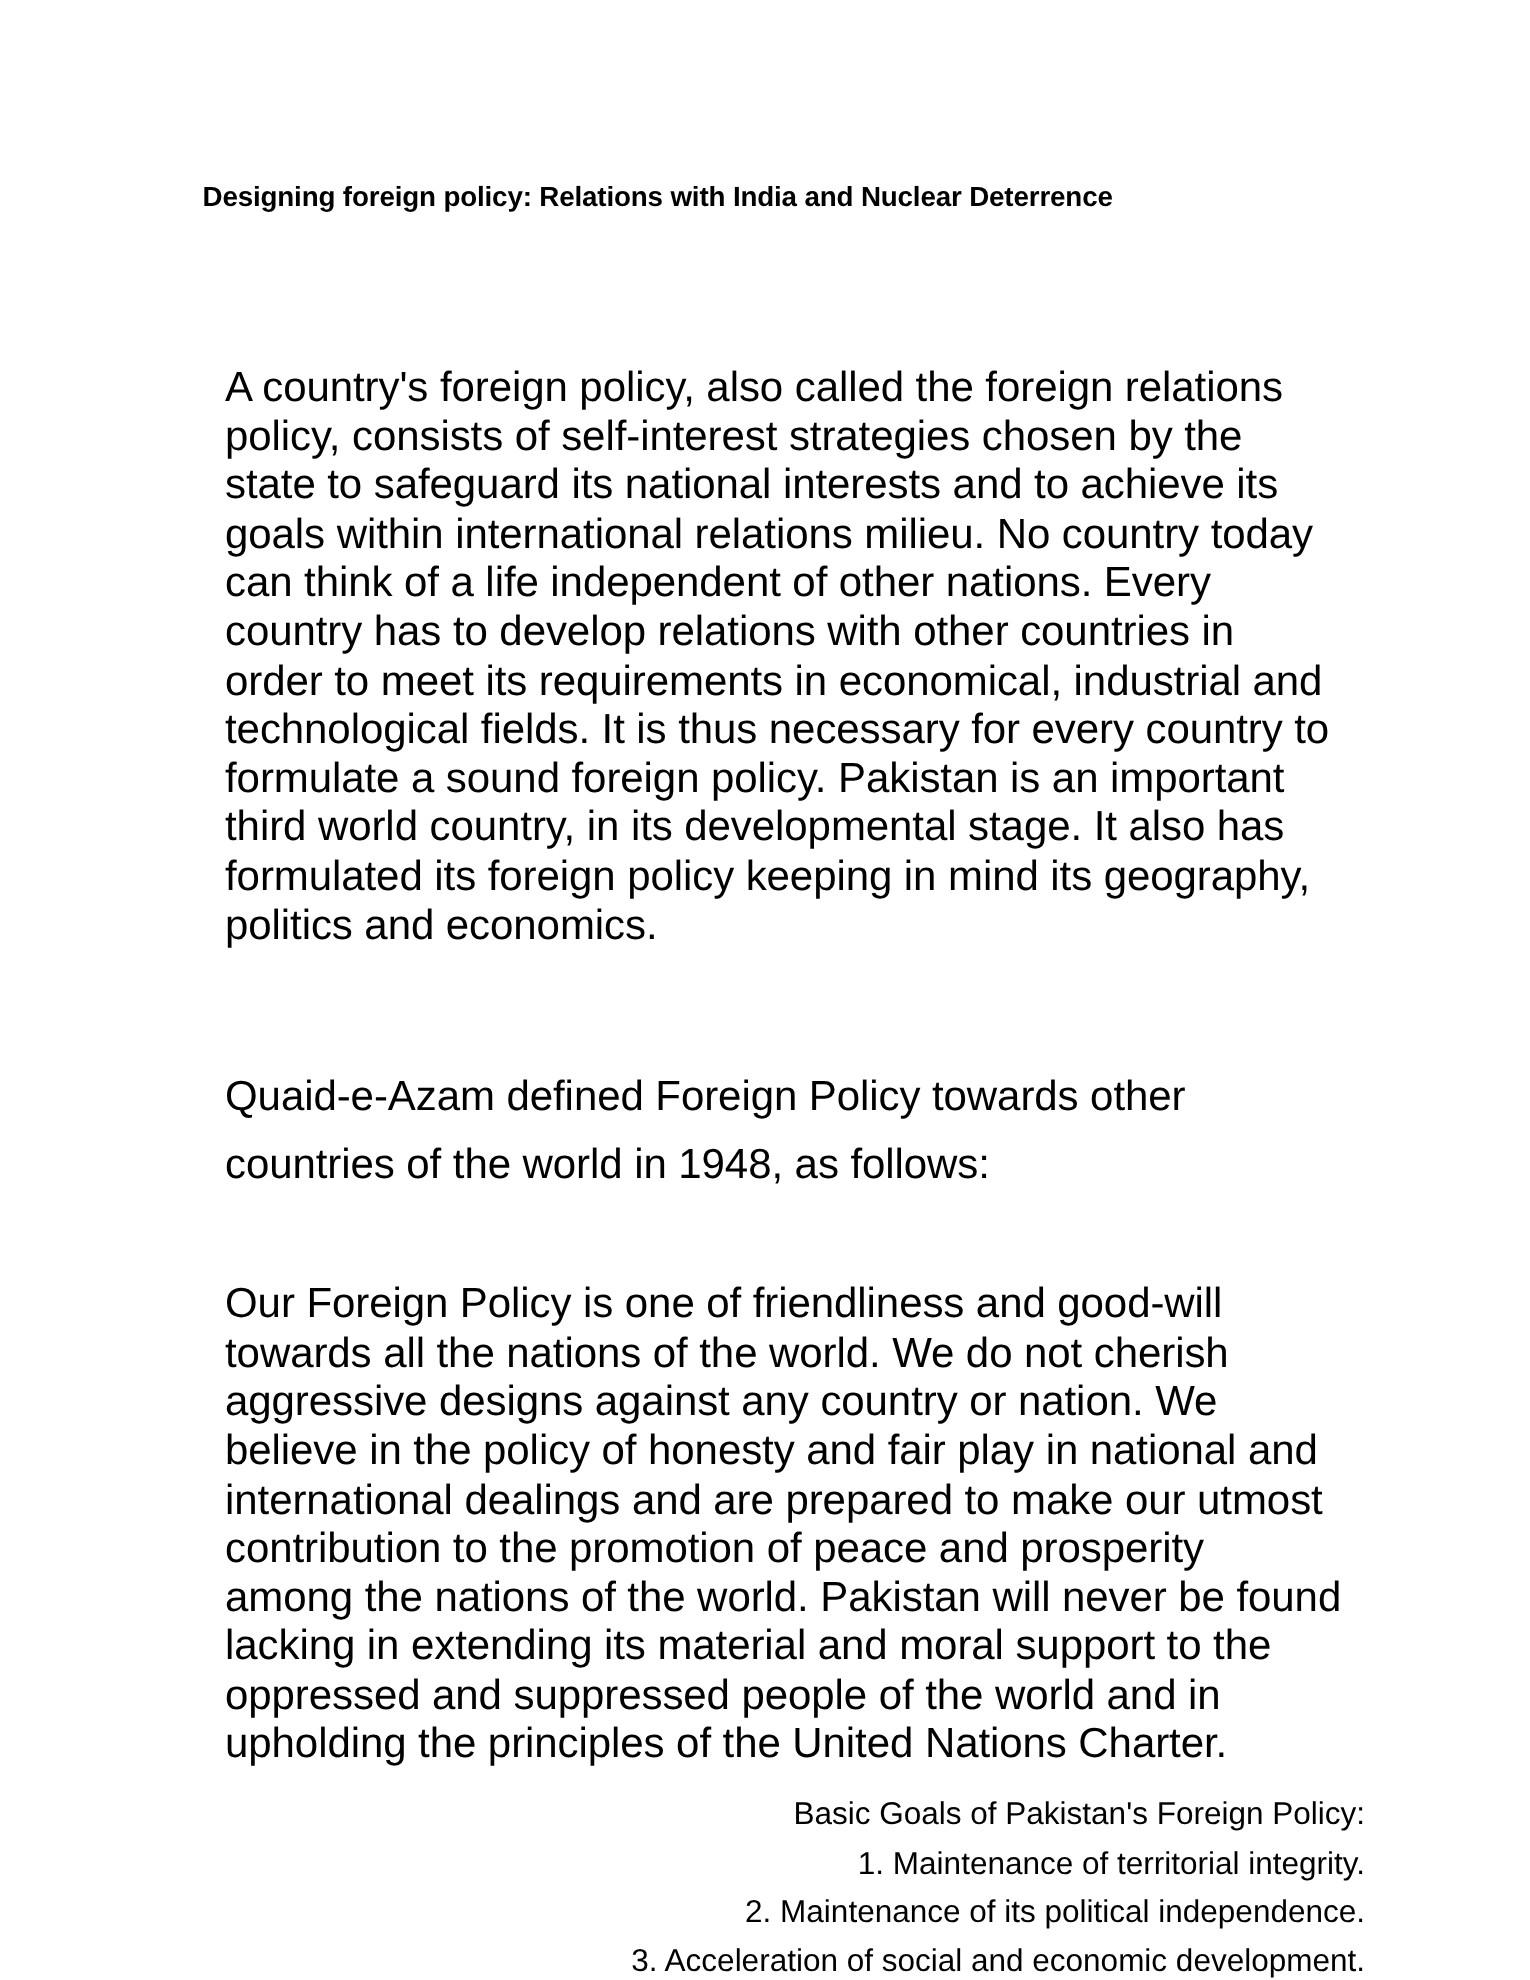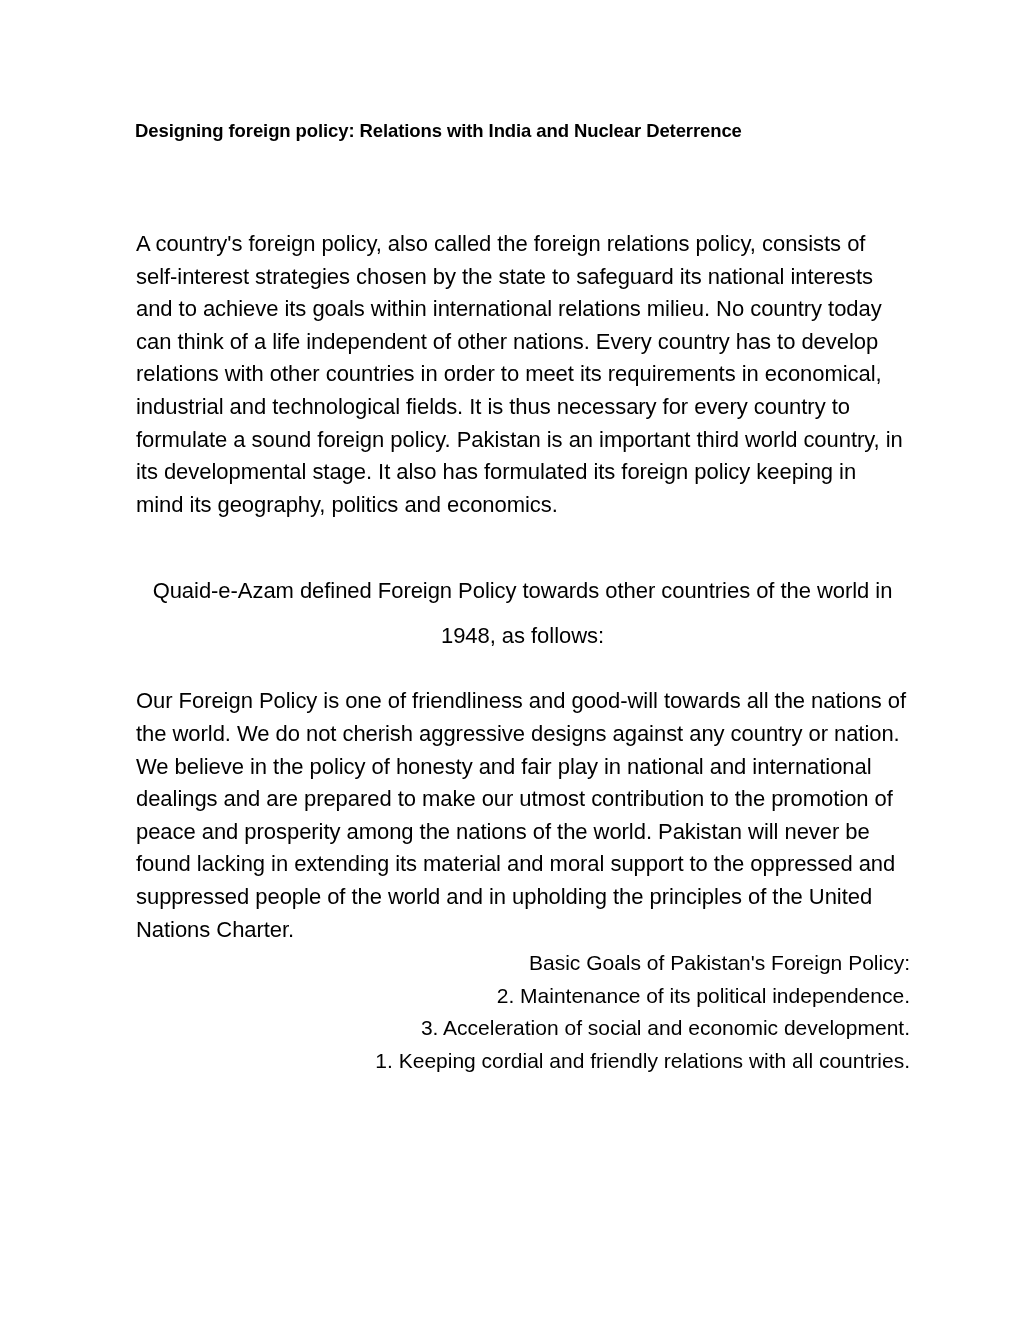--- a/index.html
+++ b/index.html
@@ -34,36 +34,35 @@
   .doc-title {
     font-size: 18.5px;
     font-weight: bold;
     line-height: 26px;
     letter-spacing: -0.1px;
     margin: 0;
     white-space: nowrap;
   }
 
   .para {
-    font-size: 22px;
+    font-size: 28px;
     line-height: 32.6px;
-    margin: 1px;
+    margin: 15px;
     text-align: left;
     word-spacing: 0px;
     letter-spacing: -0.05px;
   }
 
   
   .gap-title-body  { height: 83px; }
   .gap-p1-p2       { height: 45px; }
   .gap-p2-p3       { height: 25px; }
 
   .para-loose {
     line-height: 45px;
-    text-align: center;
   }
 
   .list-block {
     font-size: 21px;
     line-height: 32.6px;
     margin: 0;
     text-align: right;
   }
   .list-line { white-space: nowrap; }
 </style>
@@ -82,19 +81,20 @@
     <div class="gap-p1-p2"></div>
 
     <p class="para para-loose">Quaid-e-Azam defined Foreign Policy towards other countries of the world in 1948, as follows:</p>
 
     <div class="gap-p2-p3"></div>
 
     <p class="para">Our Foreign Policy is one of friendliness and good-will towards all the nations of the world. We do not cherish aggressive designs against any country or nation. We believe in the policy of honesty and fair play in national and international dealings and are prepared to make our utmost contribution to the promotion of peace and prosperity among the nations of the world. Pakistan will never be found lacking in extending its material and moral support to the oppressed and suppressed people of the world and in upholding the principles of the United Nations Charter.</p>
 
     <div class="list-block">
       <div class="list-line">Basic Goals of Pakistan's Foreign Policy:</div>
+      <div class="list-line">1. Maintenance of territorial integrity.</div>
       <div class="list-line">2. Maintenance of its political independence.</div>
       <div class="list-line">3. Acceleration of social and economic development.</div>
       <div class="list-line">1. Keeping cordial and friendly relations with all countries.</div>
     </div>
 
   </div>
 </div>
 
 </body></html>

